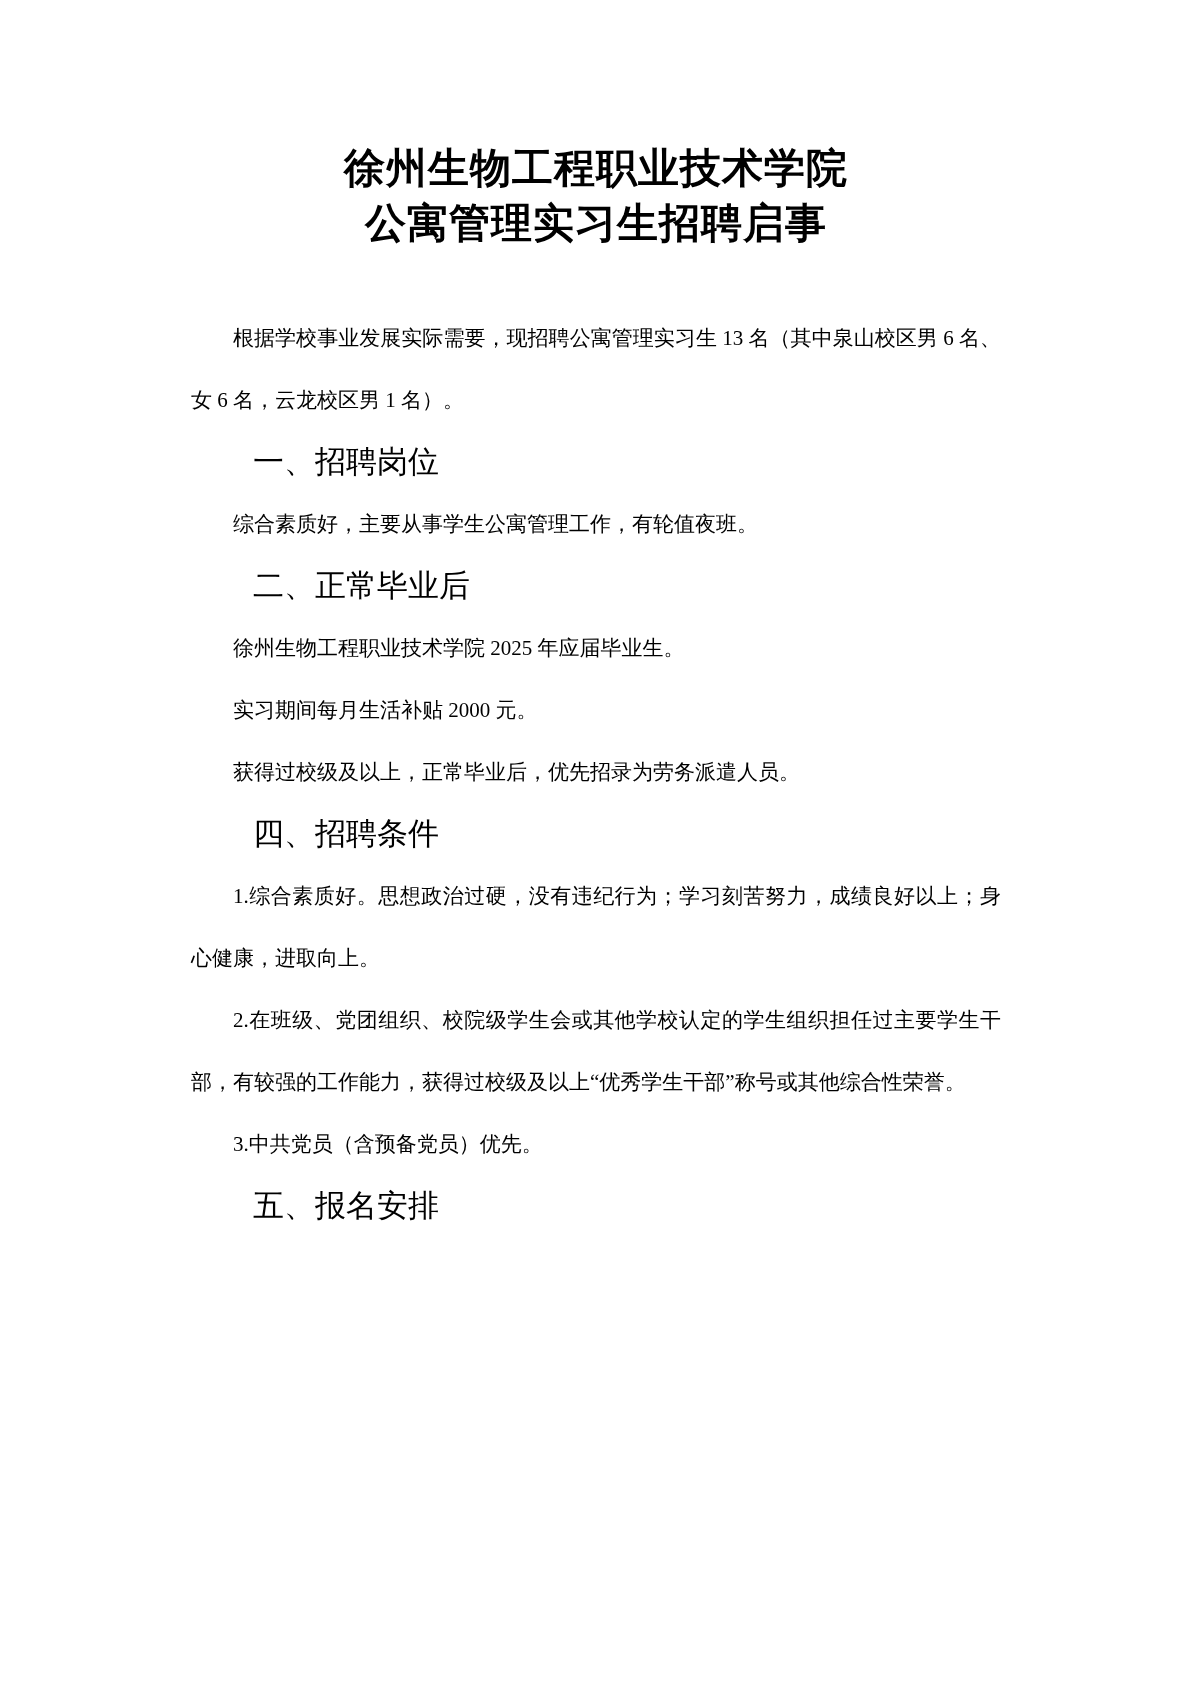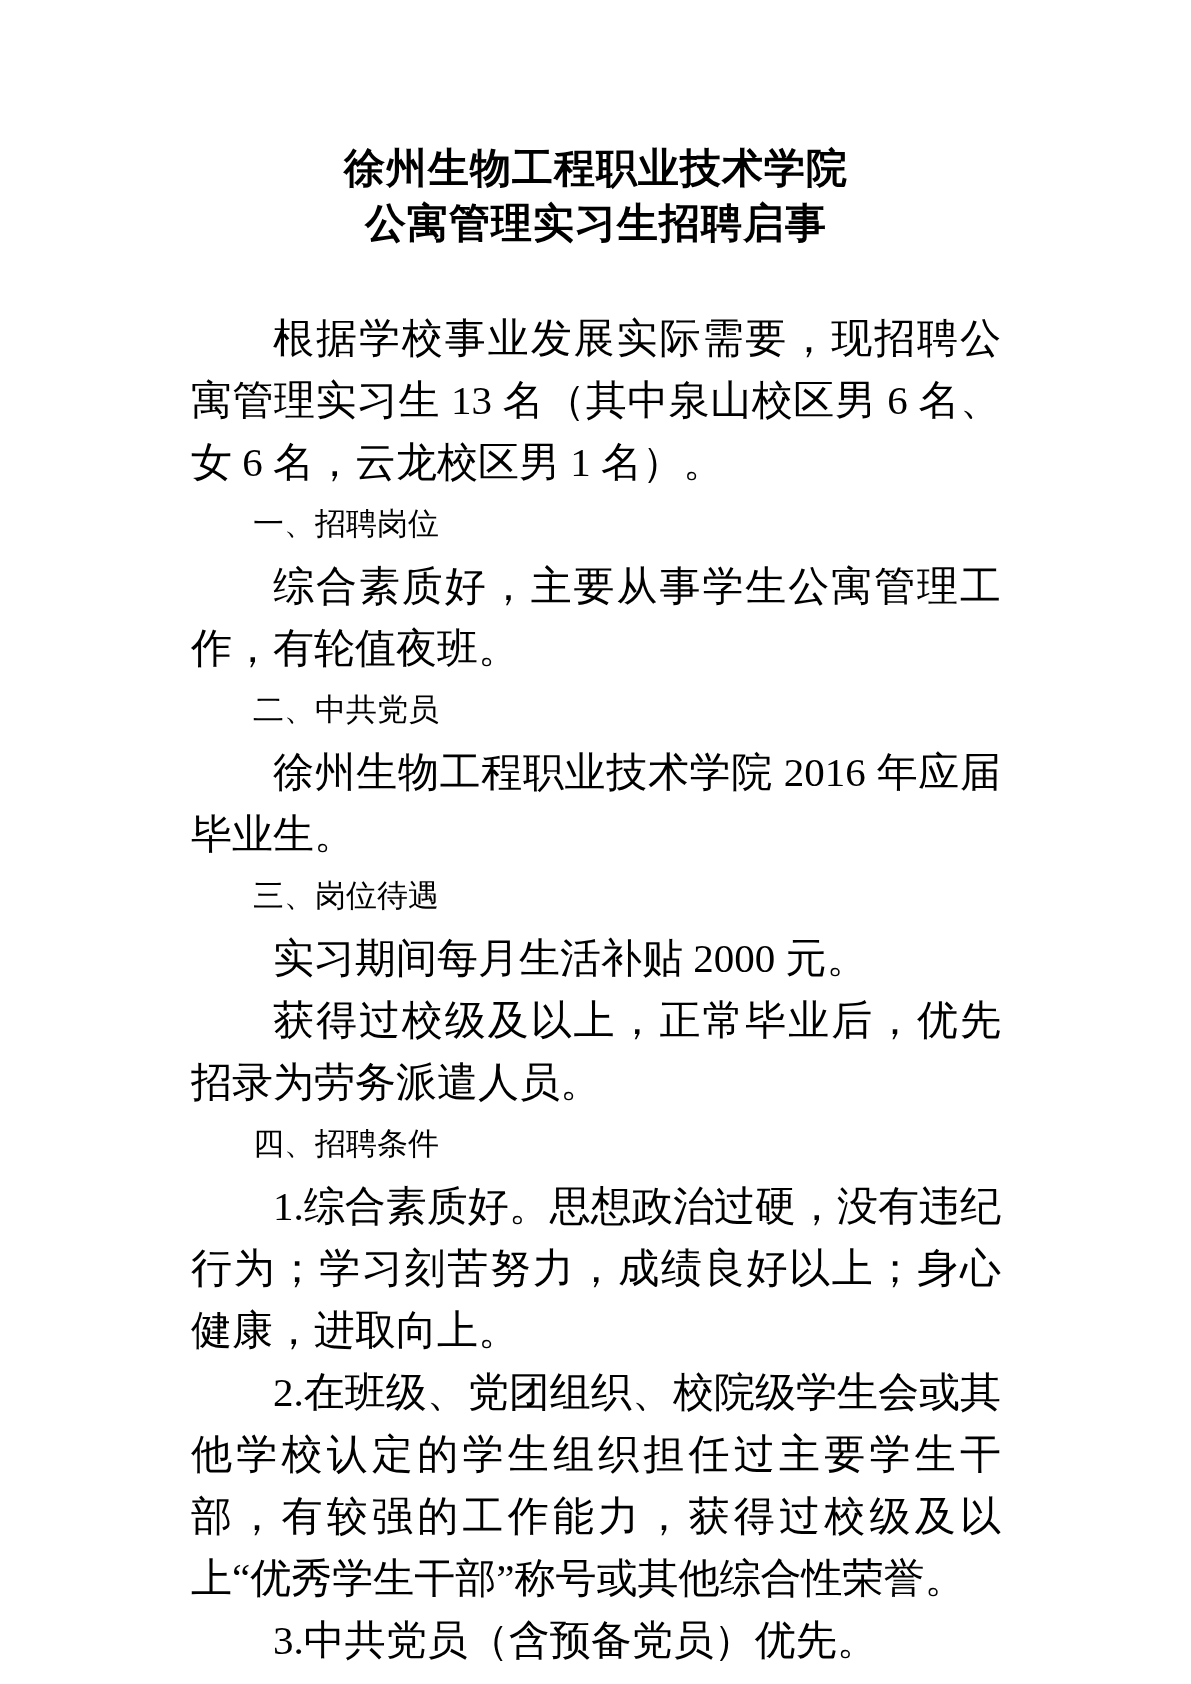--- a/index.html
+++ b/index.html
@@ -26,21 +26,21 @@
     font-size: 41px;
     line-height: 55px;
     font-family: "Liberation Serif", "DejaVu Serif", serif;
     letter-spacing: 1px;
   }
   .doc-body {
     margin-top: 56px;
   }
   .doc-body p {
     margin: 0;
-    font-size: 41px;
+    font-size: 21px;
     line-height: 62px;
     text-align: justify;
     text-indent: 2em;
     font-family: "Liberation Serif", "DejaVu Serif", serif;
   }
   .doc-body h2 {
     margin: 0;
     font-size: 31px;
     line-height: 62px;
     font-weight: normal;
@@ -56,23 +56,22 @@
   <h1 class="doc-title">
     <span>徐州生物工程职业技术学院</span><br>
     <span>公寓管理实习生招聘启事</span>
   </h1>
 
   <div class="doc-body">
     <p>根据学校事业发展实际需要，现招聘公寓管理实习生 13 名（其中泉山校区男 6 名、女 6 名，云龙校区男 1 名）。</p>
     <div id="sections">
         <h2>一、招聘岗位</h2>
         <p>综合素质好，主要从事学生公寓管理工作，有轮值夜班。</p>
-        <h2>二、中共党员</h2>
-        <p>徐州生物工程职业技术学院 2016 年应届毕业生。</p>
-        <h2>三、岗位待遇</h2>
+        <h2>二、正常毕业后</h2>
+        <p>徐州生物工程职业技术学院 2025 年应届毕业生。</p>
         <p>实习期间每月生活补贴 2000 元。</p>
         <p>获得过校级及以上，正常毕业后，优先招录为劳务派遣人员。</p>
         <h2>四、招聘条件</h2>
         <p>1.综合素质好。思想政治过硬，没有违纪行为；学习刻苦努力，成绩良好以上；身心健康，进取向上。</p>
         <p>2.在班级、党团组织、校院级学生会或其他学校认定的学生组织担任过主要学生干部，有较强的工作能力，获得过校级及以上“优秀学生干部”称号或其他综合性荣誉。</p>
         <p>3.中共党员（含预备党员）优先。</p>
         <h2>五、报名安排</h2>
       </div>
   </div>
 </div>

